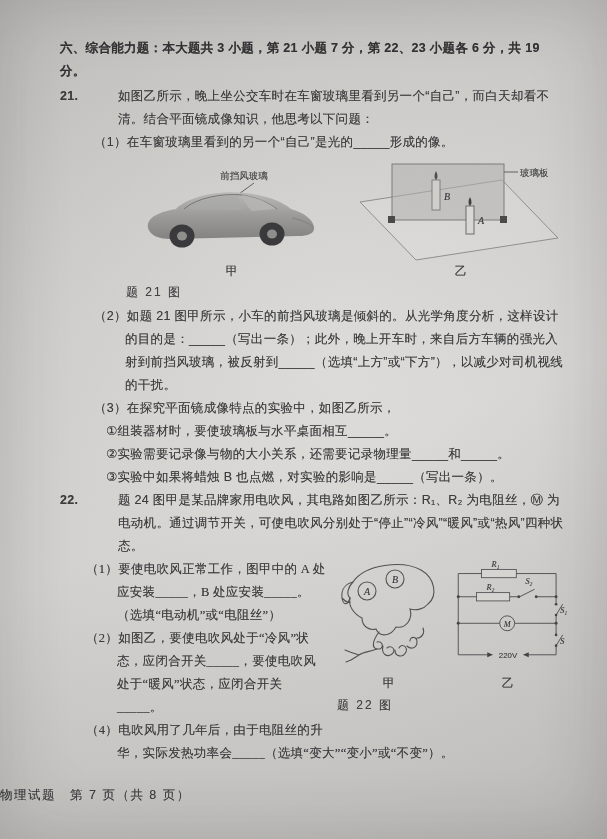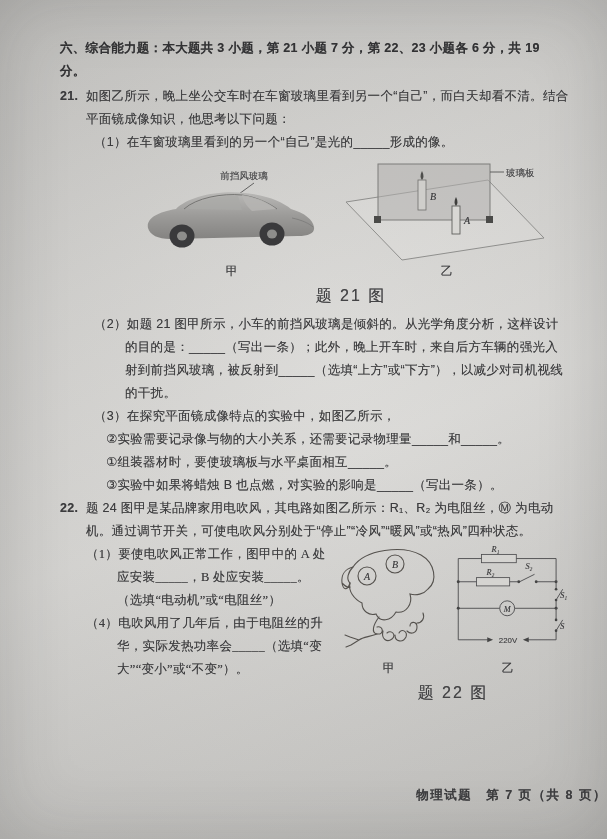--- a/index.html
+++ b/index.html
@@ -15,48 +15,48 @@
       linear-gradient(158deg,#c2c1be 0%,#cfcecb 30%,#d6d5d2 55%,#cbcac7 80%,#c3c2bf 100%);
   }
   .vignette{position:absolute;inset:0;pointer-events:none;
     box-shadow:inset 0 0 70px rgba(40,40,40,0.18);}
   .content{
     position:absolute;left:60px;right:38px;top:37px;
     color:#3c3c3e;font-size:12.5px;line-height:1.84;letter-spacing:0.3px;
     text-shadow:0 0 0.6px rgba(60,60,62,0.55);
   }
   .sec-header{font-weight:bold;color:#333335;margin-bottom:2px;}
-  .question{display:flex;align-items:flex-start;}
+  .question{display:flex;align-items:flex-start;gap:32px;}
   .qnum{flex:0 0 26px;font-weight:bold;}
   .qbody{flex:1;min-width:0;}
   .part{margin-left:34px;padding-left:31px;text-indent:-31px;}
   .subitem{margin-left:46px;}
   .q22body .part{margin-left:26px;font-family:Liberation Serif, serif;}
   .clear{clear:both;}
 
   
   .fig21{margin:4px 0 2px 66px;width:450px;}
-  .fig21-row{display:flex;align-items:flex-end;}
+  .fig21-row{display:flex;align-items:flex-end;gap:14px;}
   .figcol{display:flex;flex-direction:column;align-items:center;}
   .figcap{font-size:12px;color:#434345;line-height:1.2;margin-top:2px;}
-  .figmain{font-size:16px;color:#434345;text-align:center;margin-top:3px;letter-spacing:2px;}
+  .figmain{font-size:12px;color:#434345;margin-top:3px;letter-spacing:2px;}
 
   
   .fig22{float:right;width:232px;margin:-2px 0 4px 10px;}
   .fig22-row{display:flex;align-items:flex-end;gap:4px;}
 
   svg text{letter-spacing:0;}
   .svglabel{font-size:9.5px;fill:#48484a;font-family:"Liberation Sans",sans-serif;}
   .sym{font-style:italic;font-family:"Liberation Serif","DejaVu Serif",serif;font-size:10px;fill:#3e3e40;}
   .wire{stroke:#4c4c4e;stroke-width:1.1;fill:none;}
   .sketch{stroke:#55524e;stroke-width:1.1;fill:none;stroke-linecap:round;}
 
   .footer{
-    position:absolute;left:0;right:0;top:787px;text-align:right;
-    color:#3e3e40;font-size:12.5px;font-weight:bold;letter-spacing:1.5px;
+    position:absolute;left:0;right:0;top:787px;text-align:left;
+    color:#3e3e40;font-size:12.5px;font-weight:normal;letter-spacing:1.5px;
     text-shadow:0 0 0.6px rgba(60,60,62,0.5);
   }
 </style>
 </head>
 <body>
 
 <div class="paper">
   <div class="content">
 
     <div class="sec-header">六、综合能力题：本大题共 3 小题，第 21 小题 7 分，第 22、23 小题各 6 分，共 19 分。</div>
@@ -109,22 +109,22 @@
             <text x="168" y="18" class="svglabel">玻璃板</text>
           </svg>
           <div class="figcap">乙</div>
         </div>
       </div>
       <div class="figmain">题 21 图</div>
     </div>
 
     <div class="part">（2）如题 21 图甲所示，小车的前挡风玻璃是倾斜的。从光学角度分析，这样设计的目的是：_____（写出一条）；此外，晚上开车时，来自后方车辆的强光入射到前挡风玻璃，被反射到_____（选填“上方”或“下方”），以减少对司机视线的干扰。</div>
     <div class="part">（3）在探究平面镜成像特点的实验中，如图乙所示，</div>
+    <div class="subitem">①组装器材时，要使玻璃板与水平桌面相互_____。</div>
     <div class="subitem">②实验需要记录像与物的大小关系，还需要记录物理量_____和_____。</div>
-    <div class="subitem">①组装器材时，要使玻璃板与水平桌面相互_____。</div>
     <div class="subitem">③实验中如果将蜡烛 B 也点燃，对实验的影响是_____（写出一条）。</div>
 
     <div class="question">
       <div class="qnum">22.</div>
       <div class="qbody">题 24 图甲是某品牌家用电吹风，其电路如图乙所示：R₁、R₂ 为电阻丝，Ⓜ 为电动机。通过调节开关，可使电吹风分别处于“停止”“冷风”“暖风”或“热风”四种状态。</div>
     </div>
 
     <div class="q22body">
 
       <div class="fig22">
@@ -182,20 +182,21 @@
               <polygon points="94,114 101,111 101,117" fill="#444"></polygon>
               <text x="76" y="118" text-anchor="middle" class="svglabel">220V</text>
             </svg>
             <div class="figcap">乙</div>
           </div>
         </div>
         <div class="figmain">题 22 图</div>
       </div>
 
       <div class="part">（1）要使电吹风正常工作，图甲中的 A 处应安装_____，B 处应安装_____。（选填“电动机”或“电阻丝”）</div>
+      <div class="part">（2）如图乙，要使电吹风处于“冷风”状态，应闭合开关_____，要使电吹风处于“暖风”状态，应闭合开关_____。</div>
       <div class="part">（4）电吹风用了几年后，由于电阻丝的升华，实际发热功率会_____（选填“变大”“变小”或“不变”）。</div>
     </div>
 
   </div>
 
   <div class="footer">物理试题　第 7 页（共 8 页）</div>
   <div class="vignette"></div>
 </div>
 
 </body></html>

